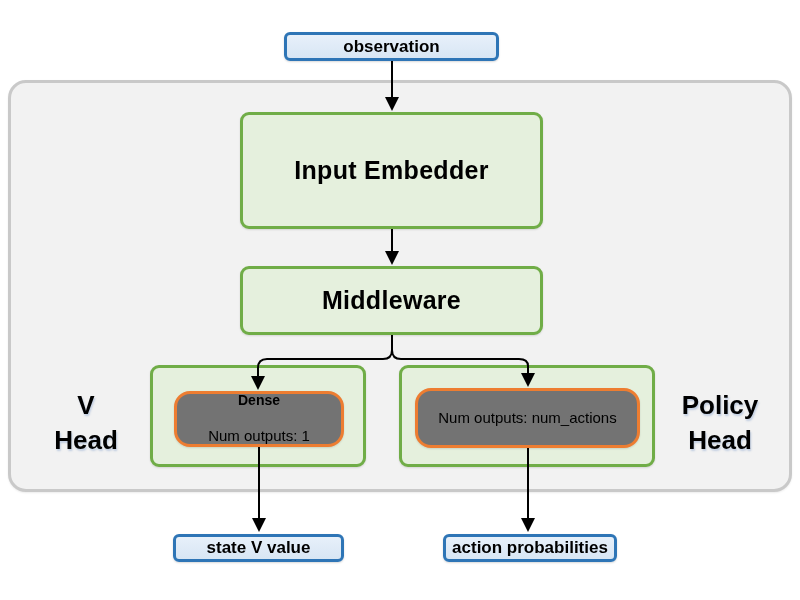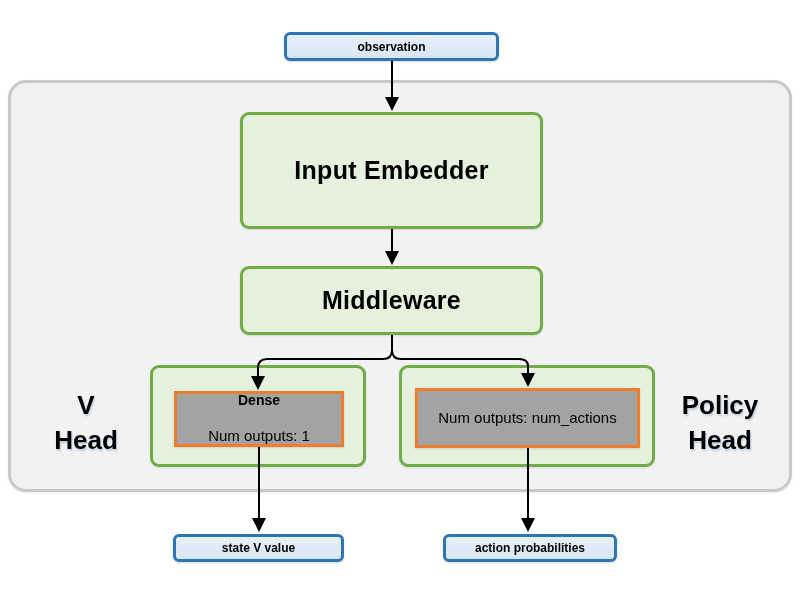--- a/index.html
+++ b/index.html
@@ -22,40 +22,40 @@
     border-radius: 18px;
     box-shadow: 0 1px 2px rgba(0,0,0,0.08);
   }
 
   
   .box-blue {
     background: linear-gradient(180deg, #e7f0fa 0%, #d8e6f4 100%);
     border: 3px solid #2e75b6;
     border-radius: 6px;
     display: flex; align-items: center; justify-content: center;
-    font-weight: bold; font-size: 12px;
+    font-weight: bold; font-size: 17px;
     box-shadow: 0 1px 2px rgba(0,0,0,0.15);
   }
 
   
   .box-green {
     background: #e5f0dd;
     border: 3px solid #70ad47;
     border-radius: 9px;
     display: flex; align-items: center; justify-content: center;
     font-weight: bold;
     box-shadow: 0 1px 2px rgba(0,0,0,0.12);
   }
   .box-green.big-label { font-size: 25px; letter-spacing: 0.3px; }
 
   
   .box-orange {
-    background: #a3a3a3;
+    background: #737373;
     border: 3.5px solid #ed7d31;
-    border-radius: 0;
+    border-radius: 16px;
     display: flex; flex-direction: column; align-items: center; justify-content: center;
     box-shadow: 0 1px 2px rgba(0,0,0,0.12);
     gap: 16px;
   }
   .dense-title { font-weight: bold; font-size: 14px; line-height: 1.35; }
   .dense-sub   { font-weight: normal; font-size: 15px; line-height: 1.35; }
 
   
   .group-label {
     display: flex; flex-direction: column; align-items: center; justify-content: center;

